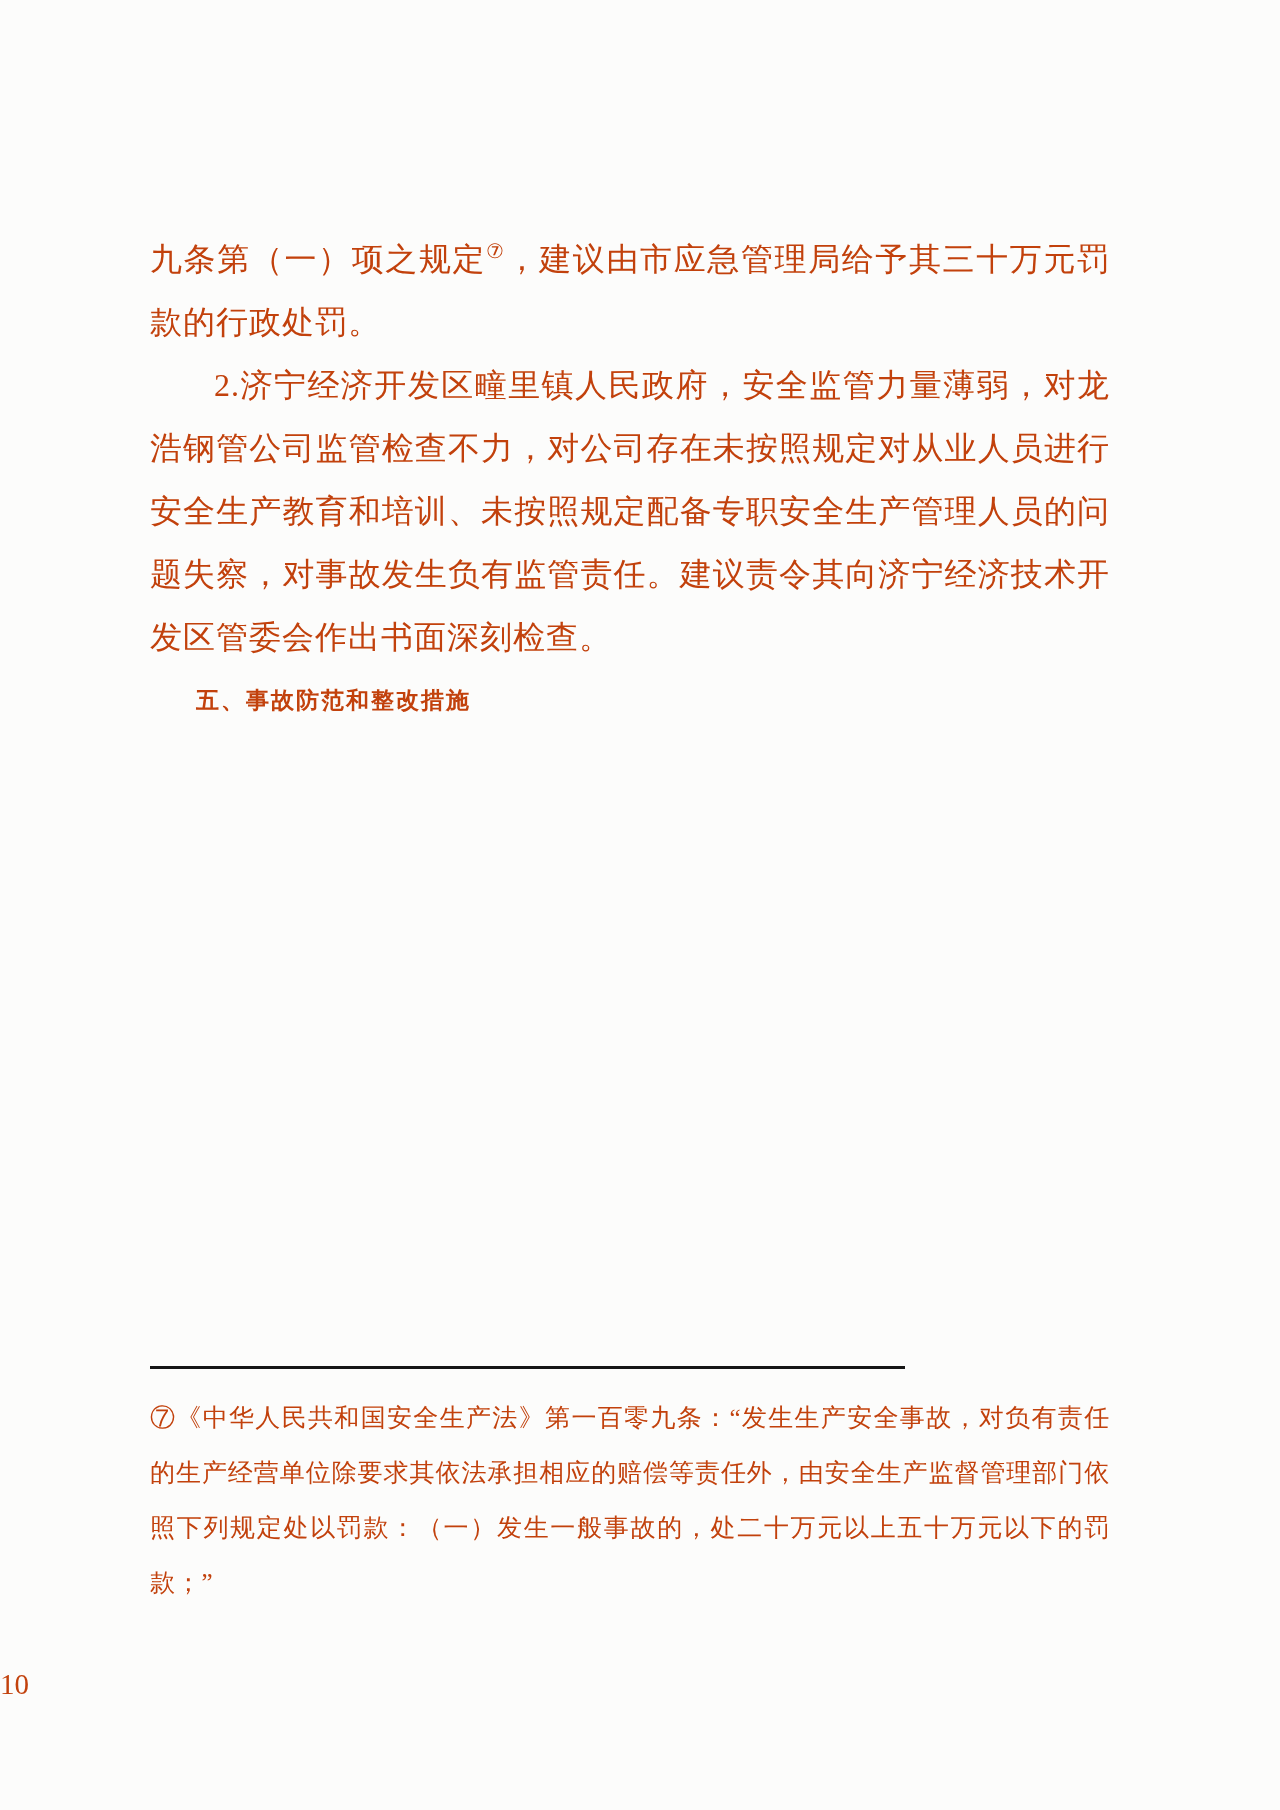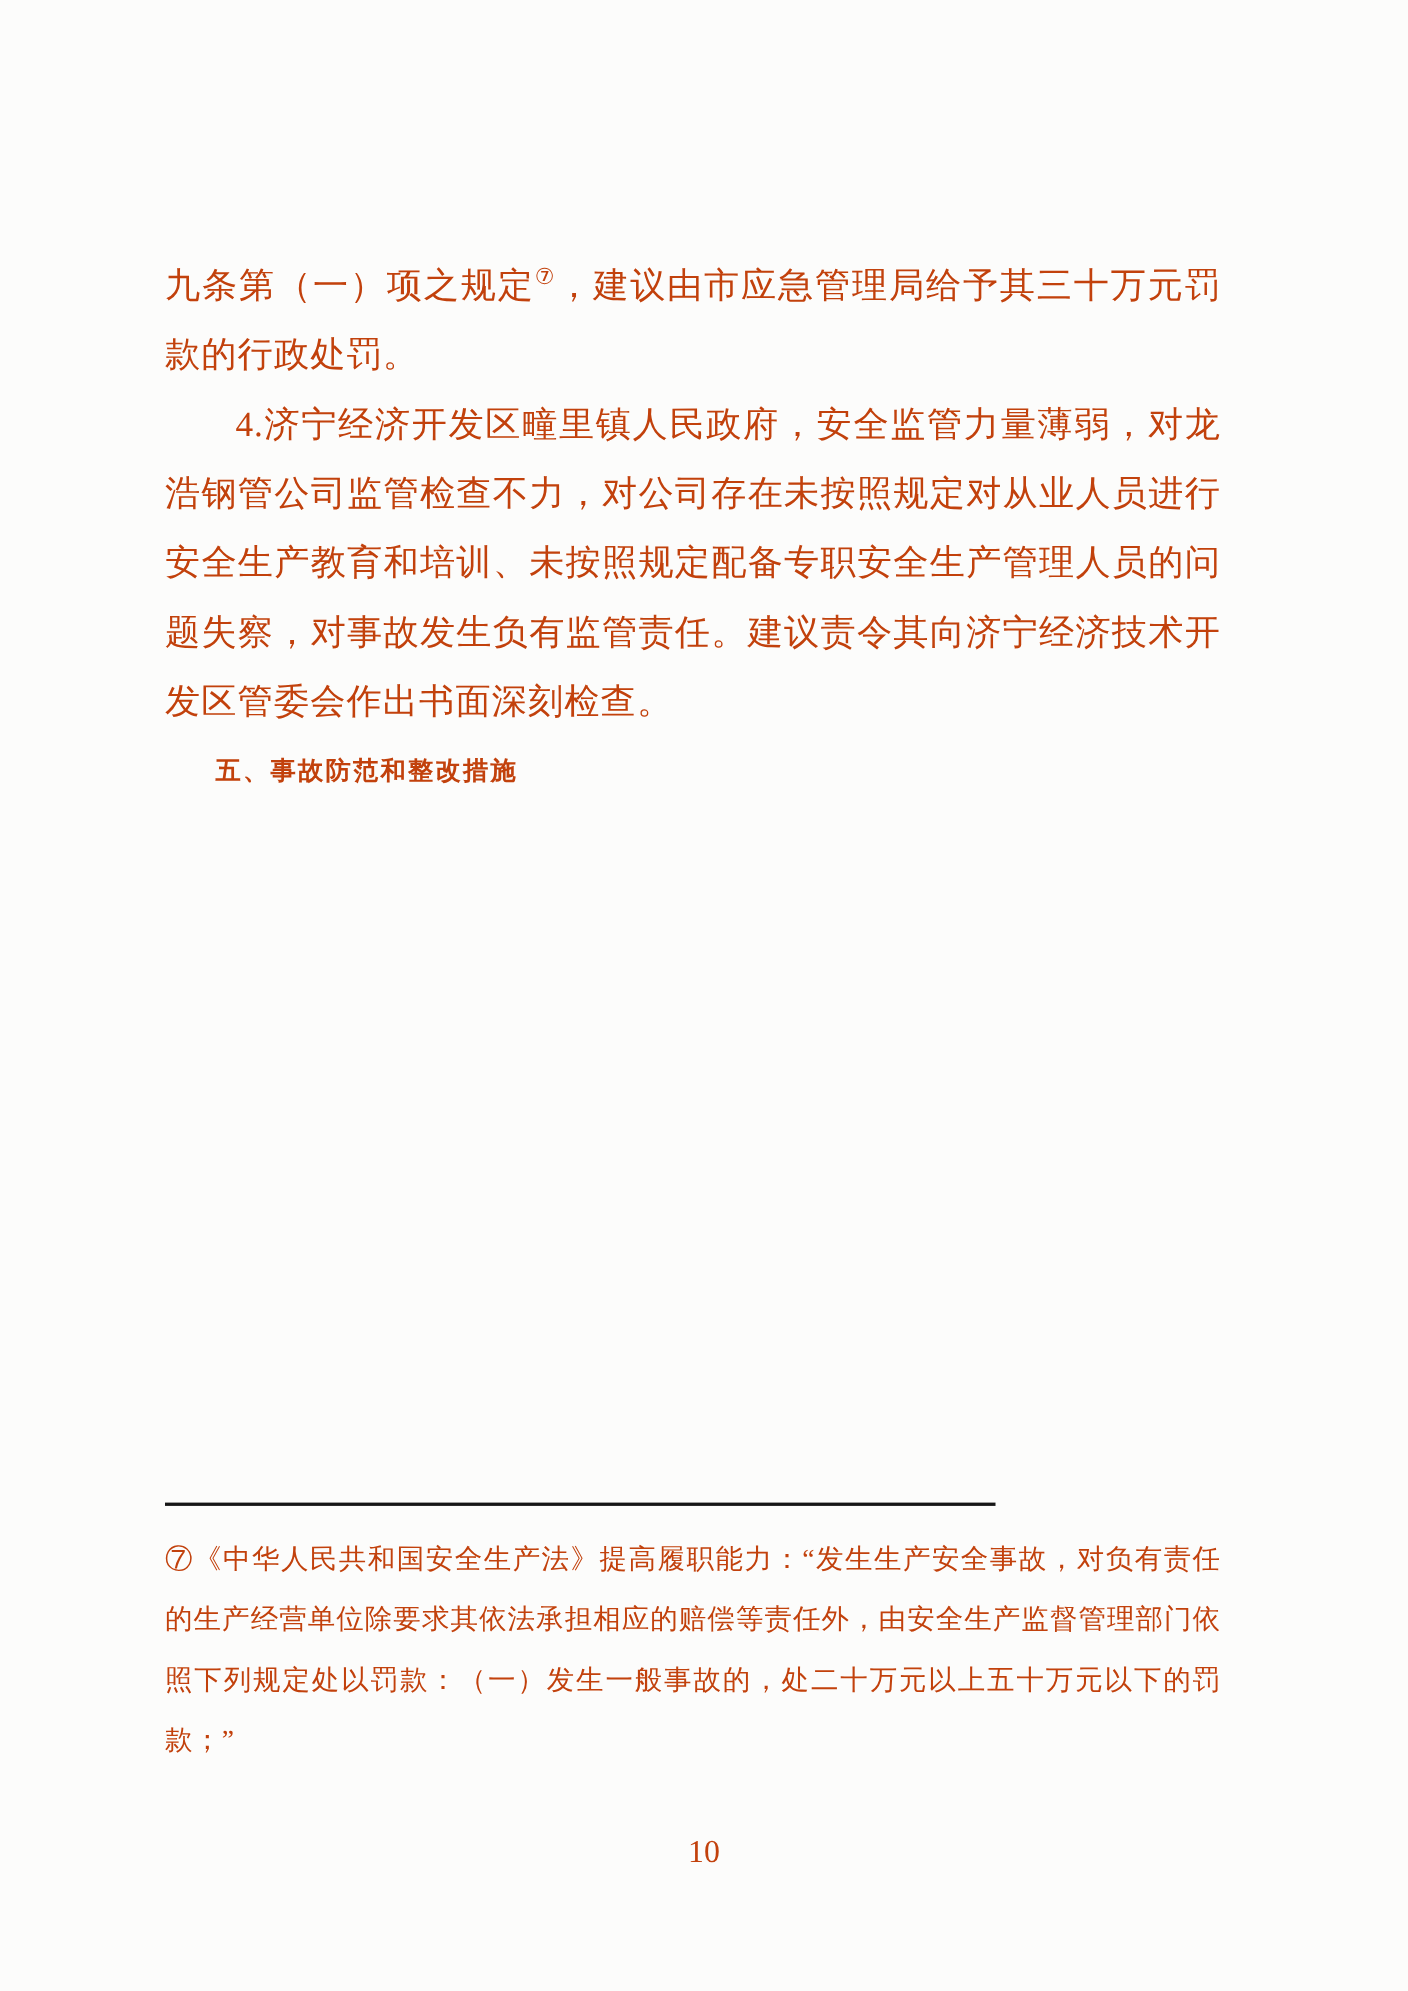--- a/index.html
+++ b/index.html
@@ -67,43 +67,43 @@
     line-height: 55px;
     text-align: justify;
     text-justify: inter-character;
   }
   .footnote p { margin: 0; }
   .page-number {
     position: absolute;
     left: 0;
     top: 1668px;
     width: 100%;
-    text-align: center;
+    text-align: left;
     font-family: "Liberation Serif", "DejaVu Serif", serif;
     font-size: 29px;
   }
 </style>
 </head>
 <body>
 
 <div class="page">
 
   <div class="content">
 
     <p class="body-text"><span>九条第（一）项之规定</span><sup class="fn-sup">⑦</sup><span>，建议由市应急管理局给予其三十万元罚款的行政处罚。</span></p>
 
-    <p class="body-text indent">4.济宁经济开发区疃里镇人民政府，安全监管力量薄弱，对龙浩钢管公司监管检查不力，对公司存在未按照规定对从业人员进行安全生产教育和培训、未按照规定配备专职安全生产管理人员的问题失察，对事故发生负有监管责任。建议责令其向济宁经济技术开发区管委会作出书面深刻检查。</p>
+    <p class="body-text indent">2.济宁经济开发区疃里镇人民政府，安全监管力量薄弱，对龙浩钢管公司监管检查不力，对公司存在未按照规定对从业人员进行安全生产教育和培训、未按照规定配备专职安全生产管理人员的问题失察，对事故发生负有监管责任。建议责令其向济宁经济技术开发区管委会作出书面深刻检查。</p>
 
     <h2 class="heading">五、事故防范和整改措施</h2>
 
 
 
   </div>
 
   <div class="footnote-sep"></div>
 
   <div class="footnote">
-    <p><span>⑦</span><span>《中华人民共和国安全生产法》提高履职能力：“发生生产安全事故，对负有责任的生产经营单位除要求其依法承担相应的赔偿等责任外，由安全生产监督管理部门依照下列规定处以罚款：（一）发生一般事故的，处二十万元以上五十万元以下的罚款；”</span></p>
+    <p><span>⑦</span><span>《中华人民共和国安全生产法》第一百零九条：“发生生产安全事故，对负有责任的生产经营单位除要求其依法承担相应的赔偿等责任外，由安全生产监督管理部门依照下列规定处以罚款：（一）发生一般事故的，处二十万元以上五十万元以下的罚款；”</span></p>
   </div>
 
   <div class="page-number">10</div>
 
 </div>
 
 </body></html>

